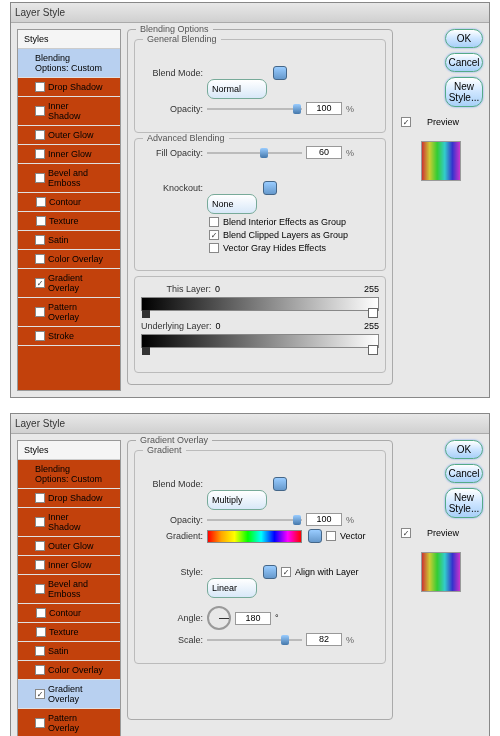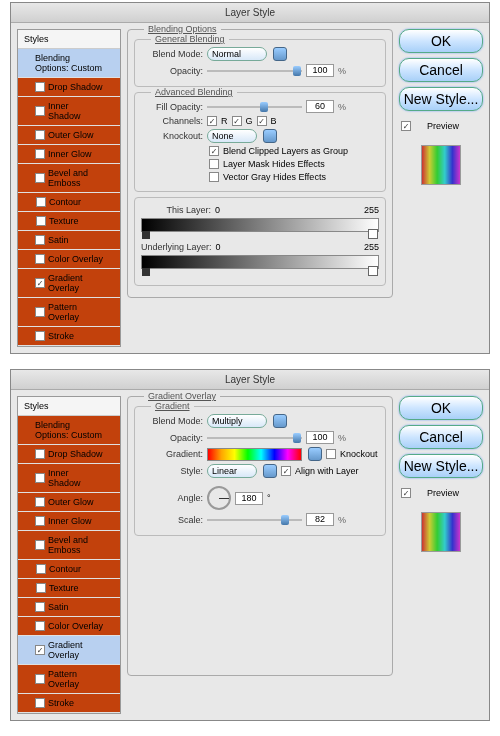--- a/index.html
+++ b/index.html
@@ -1,42 +1,42 @@
 <!DOCTYPE html>
 <html><head>
 <meta charset="utf-8">
 <style>
 *{box-sizing:border-box;margin:0;padding:0;font-family:Arial,sans-serif;font-size:9px;}
 body{background:#fff;width:500px;}
 .dialog{background:#e8e8e8;border:1px solid #888;margin:2px 10px 15px 10px;}
-.titlebar{background:linear-gradient(#e8e8e8,#d0d0d0);text-align:center;padding:4px;border-bottom:1px solid #aaa;font-size:10px;color:#333;}
+.titlebar{background:linear-gradient(#e8e8e8,#d0d0d0);padding:4px;border-bottom:1px solid #aaa;font-size:10px;color:#333;}
 .body{display:flex;padding:6px;gap:6px;}
 .styles-panel{width:104px;border:1px solid #999;background:#c2410c;}
 .styles-header{padding:4px 6px;border-bottom:1px solid #ccc;background:#f5f5f5;}
 .styles-item{padding:4px 17px;border-bottom:1px solid #e0e0e0;display:flex;align-items:center;gap:3px;cursor:pointer;}
 .styles-item.sel{background:#b8d0f0;}
 .styles-item.indent{padding-left:18px;}
 .cb{width:10px;height:10px;border:1px solid #888;background:#fff;display:inline-flex;align-items:center;justify-content:center;font-size:8px;color:#333;flex-shrink:0;}
 .cb.ck::after{content:"✓";}
 .main{flex:1;}
 .group{border:1px solid #aaa;border-radius:4px;margin-bottom:6px;padding:4px 6px 6px 6px;position:relative;}
-.group-title{position:absolute;top:-6px;left:16px;background:#e8e8e8;padding:0 4px;font-size:9px;color:#555;text-decoration:underline;}
-.sub{border:1px solid #bbb;border-radius:4px;margin:5px 0;padding:4px 6px 6px 6px;position:relative;}
+.group-title{position:absolute;top:-6px;left:8px;background:#e8e8e8;padding:0 4px;font-size:9px;color:#555;}
+.sub{border:1px solid #bbb;border-radius:4px;margin:5px 0;padding:4px 6px 14px 6px;position:relative;}
 .row{display:flex;align-items:center;margin:3px 0;gap:4px;}
 .lbl{width:62px;text-align:right;color:#333;}
 .lbl2{min-width:70px;text-align:right;color:#333;}
-.sel-box{background:linear-gradient(#fff,#d8e8f8);border:1px solid #7a9;border-radius:7px;padding:1px 4px;min-width:60px;height:14px;display:flex;align-items:center;}
+.sel-box{background:linear-gradient(#fff,#d8e8f8);border:1px solid #7a9;border-radius:7px;padding:1px 4px;min-width:60px;height:20px;display:flex;align-items:center;margin-top:32px;}
 .dd-btn{width:14px;height:14px;background:linear-gradient(#9cf,#69c);border:1px solid #468;border-radius:3px;margin-left:2px;}
 .slider{height:10px;position:relative;flex:1;max-width:95px;}
 .slider::before{content:"";position:absolute;top:4px;left:0;right:0;height:2px;background:#bbb;}
 .slider-t{position:absolute;top:0;width:8px;height:10px;background:linear-gradient(#9cf,#47a);border-radius:2px;}
-.num{width:28px;height:13px;border:1px solid #999;background:#fff;text-align:center;line-height:11px;}
+.num{width:36px;height:13px;border:1px solid #999;background:#fff;text-align:center;line-height:11px;}
 .pct{color:#666;}
 .btns{width:84px;display:flex;flex-direction:column;gap:5px;}
-.btn{background:linear-gradient(#fff,#cde5ff 50%,#a8d0f8);border:1px solid #5a8;border-radius:10px;padding:3px 0;text-align:center;cursor:pointer;font-size:14px;box-shadow:0 0 2px #69f;}
+.btn{background:linear-gradient(#fff,#cde5ff 50%,#a8d0f8);border:1px solid #5a8;border-radius:10px;padding:3px 0;text-align:center;cursor:pointer;font-size:10px;box-shadow:0 0 2px #69f;margin-left:46px;}
 .preview-row{display:flex;align-items:center;gap:16px;margin:5px 0 4px 2px;}
 .swatch{width:40px;height:40px;border:1px solid #999;margin:5px auto;background:linear-gradient(90deg,#c33,#cc3,#3c3,#3cc,#33c,#c3c);}
 .gradient-bar{height:14px;background:linear-gradient(90deg,#000,#fff);border:1px solid #888;position:relative;margin:2px 0 10px 0;}
 .gradient-bar::before,.gradient-bar::after{content:"";position:absolute;bottom:-8px;width:8px;height:8px;background:#333;}
 .gradient-bar::before{left:0;}
 .gradient-bar::after{right:0;background:#fff;border:1px solid #666;}
 .rainbow{height:13px;flex:1;max-width:95px;background:linear-gradient(90deg,red,orange,yellow,lime,cyan,blue,magenta,red);border:1px solid #888;}
 .angle{width:24px;height:24px;border:2px solid #999;border-radius:50%;position:relative;}
 .angle::after{content:"";position:absolute;top:50%;left:50%;width:10px;height:1px;background:#333;}
 .watermark{text-align:right;padding:5px 15px;color:#888;font-size:11px;line-height:1.3;}
@@ -126,41 +126,32 @@
           <div class="group-title">Advanced Blending</div>
           <div class="row">
             <span class="lbl">Fill Opacity:</span>
             <div class="slider">
                 <div class="slider-t" style="left:56%"></div>
               </div>
             <div class="num">60</div>
             <span class="pct">%</span>
           </div>
           <div class="row">
-            <span class="lbl">Channels:</span>
-            <span class="cb ck"></span>
-              <span>R</span>
-            <span class="cb ck"></span>
-              <span>G</span>
-            <span class="cb ck"></span>
-              <span>B</span>
-          </div>
-          <div class="row">
             <span class="lbl">Knockout:</span>
             <div class="sel-box" style="min-width:50px">None</div>
             <div class="dd-btn"></div>
           </div>
           <div id="adv-opts" style="padding-left:68px">
+              <div class="row">
+                <span class="cb"></span>
+                <span>Blend Interior Effects as Group</span>
+              </div>
               <div class="row">
                 <span class="cb ck"></span>
                 <span>Blend Clipped Layers as Group</span>
-              </div>
-              <div class="row">
-                <span class="cb"></span>
-                <span>Layer Mask Hides Effects</span>
               </div>
               <div class="row">
                 <span class="cb"></span>
                 <span>Vector Gray Hides Effects</span>
               </div>
             </div>
         </div>
         <div class="sub">
           <div class="row">
               <span class="lbl2">This Layer:</span>
@@ -267,21 +258,21 @@
                 <div class="slider-t" style="left:90%"></div>
               </div>
             <div class="num">100</div>
             <span class="pct">%</span>
           </div>
           <div class="row">
             <span class="lbl">Gradient:</span>
             <div class="rainbow"></div>
             <div class="dd-btn"></div>
             <span class="cb"></span>
-              <span>Knockout</span>
+              <span>Vector</span>
           </div>
           <div class="row">
             <span class="lbl">Style:</span>
             <div class="sel-box" style="min-width:50px">Linear</div>
             <div class="dd-btn"></div>
             <span class="cb ck"></span>
               <span>Align with Layer</span>
           </div>
           <div class="row" style="margin-top:8px">
             <span class="lbl">Angle:</span>

